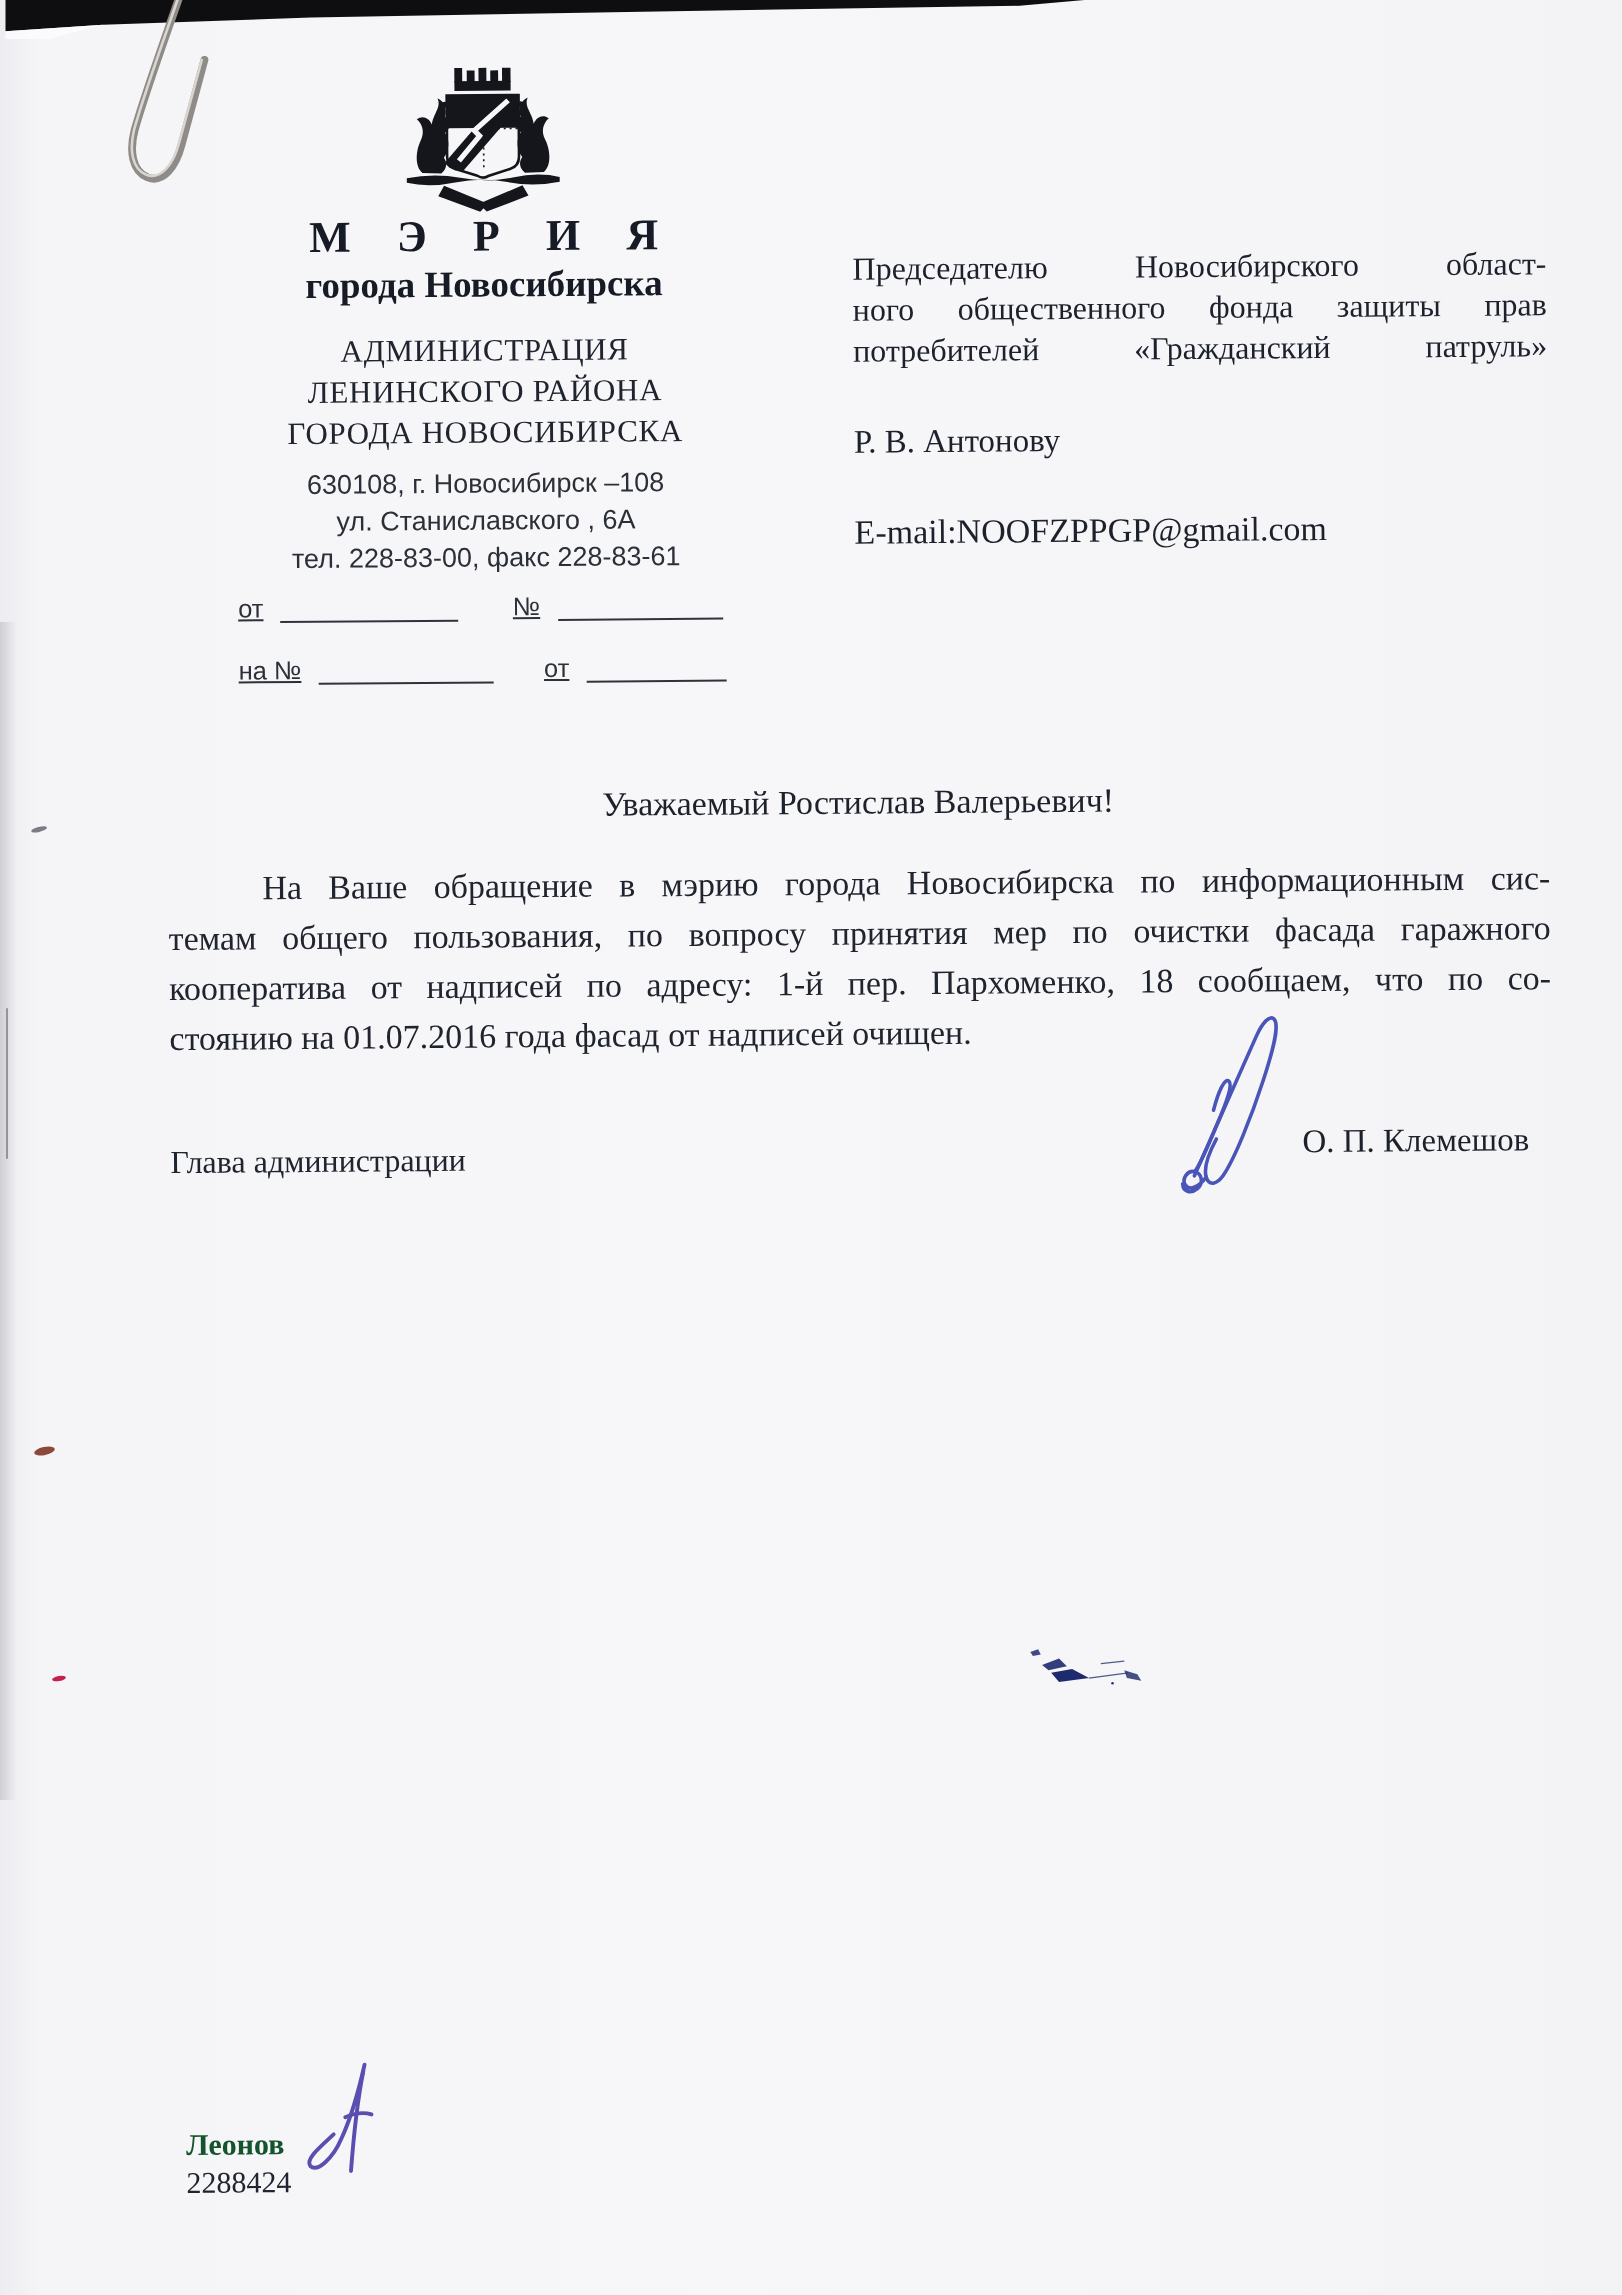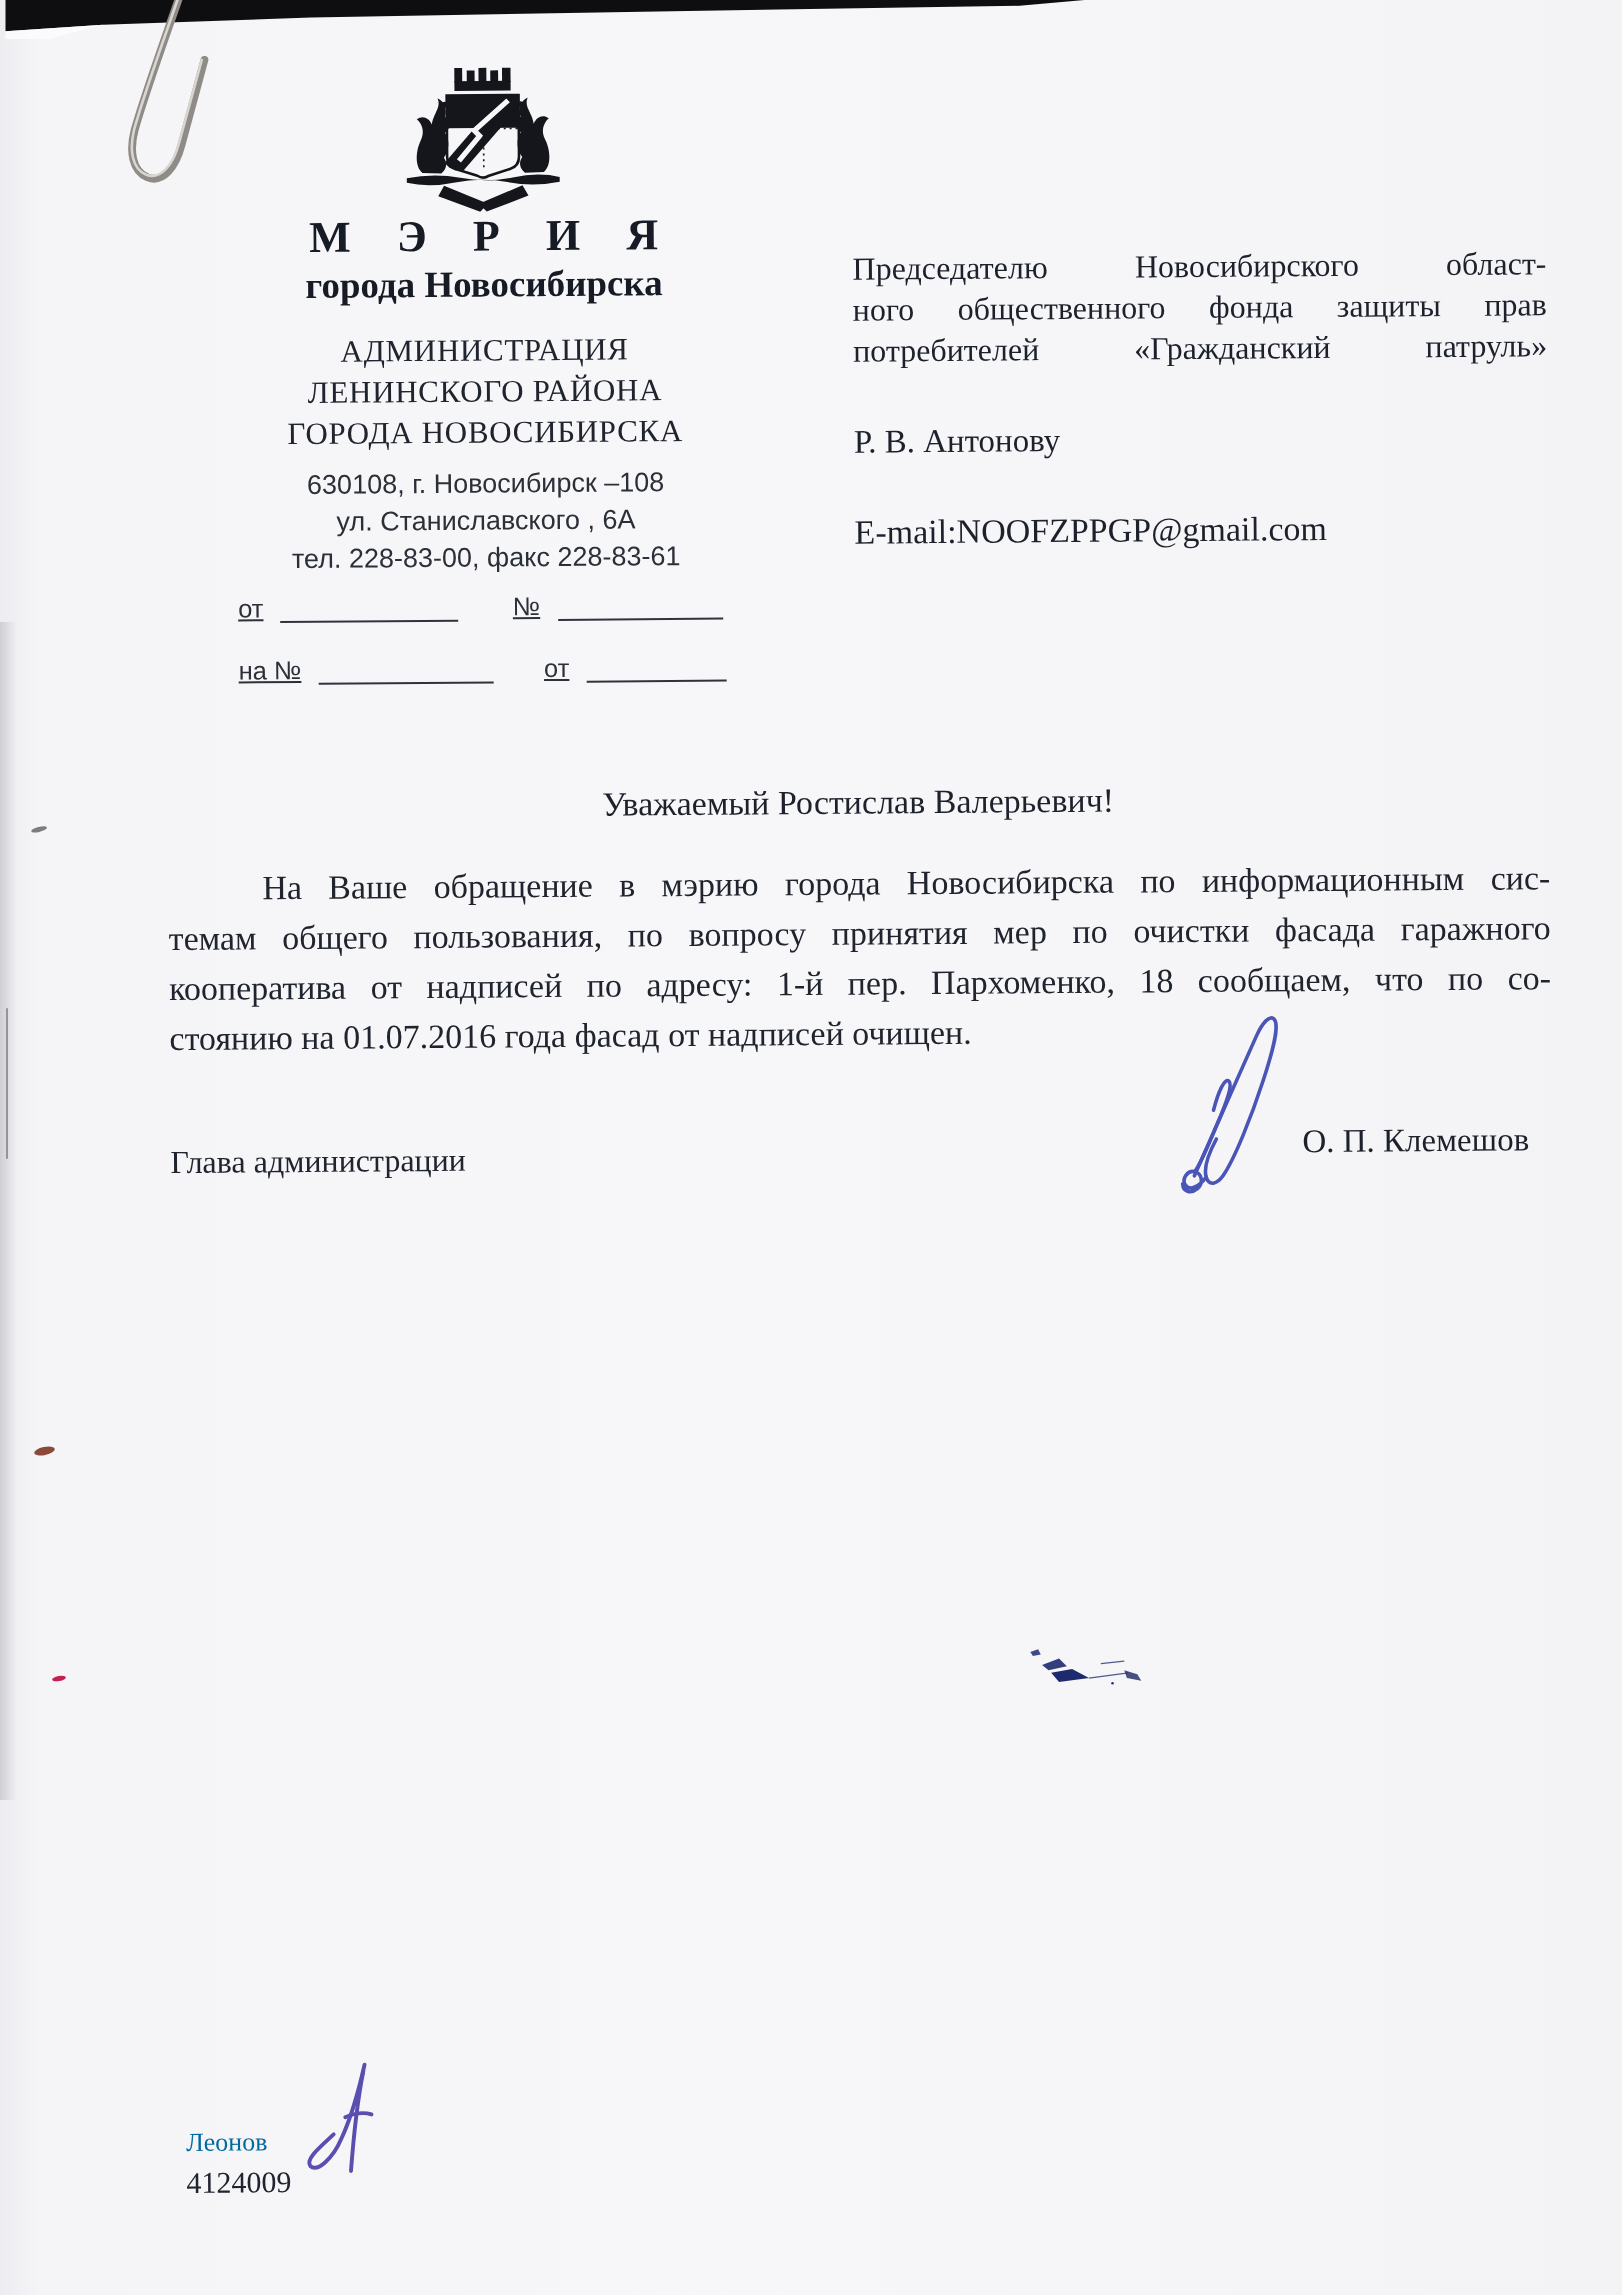--- a/index.html
+++ b/index.html
@@ -29,21 +29,21 @@
   .rcpt-email{left:856px;top:514px;font-size:34px;color:#1d212c;}
   
   .salut{left:167px;width:1381px;top:784px;text-align:center;font-size:34px;color:#1d212c;}
   .para{left:167px;width:1382px;font-size:34px;line-height:50px;color:#20242e;}
   .para .ln{display:block;}
   .para .ln.j{text-align:justify;text-align-last:justify;}
   .para .ln.ind{text-indent:94px;}
   .sig-pos{left:167px;top:1139px;font-size:32px;color:#20242e;}
   .sig-name{left:1299px;top:1127px;font-size:33px;color:#1d212c;}
   
-  .exec{left:175px;top:2123px;font-size:26px;color:#0369a1;}
+  .exec{left:175px;top:2123px;font-size:30px;color:#14532d;font-weight:bold;}
   .exec-phone{left:175px;top:2161px;font-size:30px;color:#20242e;}
   
   svg{display:block;}
 </style>
 </head>
 <body>
 
 <svg class="abs" style="left:0;top:0;" width="1623" height="39" viewBox="0 0 2480 60">
   <polygon points="0,0 1660,0 1560,9 980,18 470,27 150,38 0,48" fill="#0e0e11"></polygon>
   <polygon points="0,48 150,38 60,62 0,78" fill="#fbfbfd" opacity="0.85"></polygon>
@@ -159,16 +159,16 @@
   <div class="abs sig-name">О. П. Клемешов</div>
 
   <div class="abs exec">Леонов</div>
   <svg class="abs" style="left:274px;top:2052px;" width="105" height="131" viewBox="0 0 160 200">
     <g fill="none" stroke="#5a4fb0" stroke-width="6" stroke-linecap="round">
       <path d="M 74,120 C 52,140 30,158 38,168 C 48,178 72,158 86,126 C 102,92 114,48 122,14"></path>
       <path d="M 100,176 C 104,128 112,62 120,24"></path>
       <path d="M 92,94 C 104,88 120,86 132,90"></path>
     </g>
   </svg>
-  <div class="abs exec-phone">4124009</div>
+  <div class="abs exec-phone">2288424</div>
 
 </div>
 
 
 </body></html>

